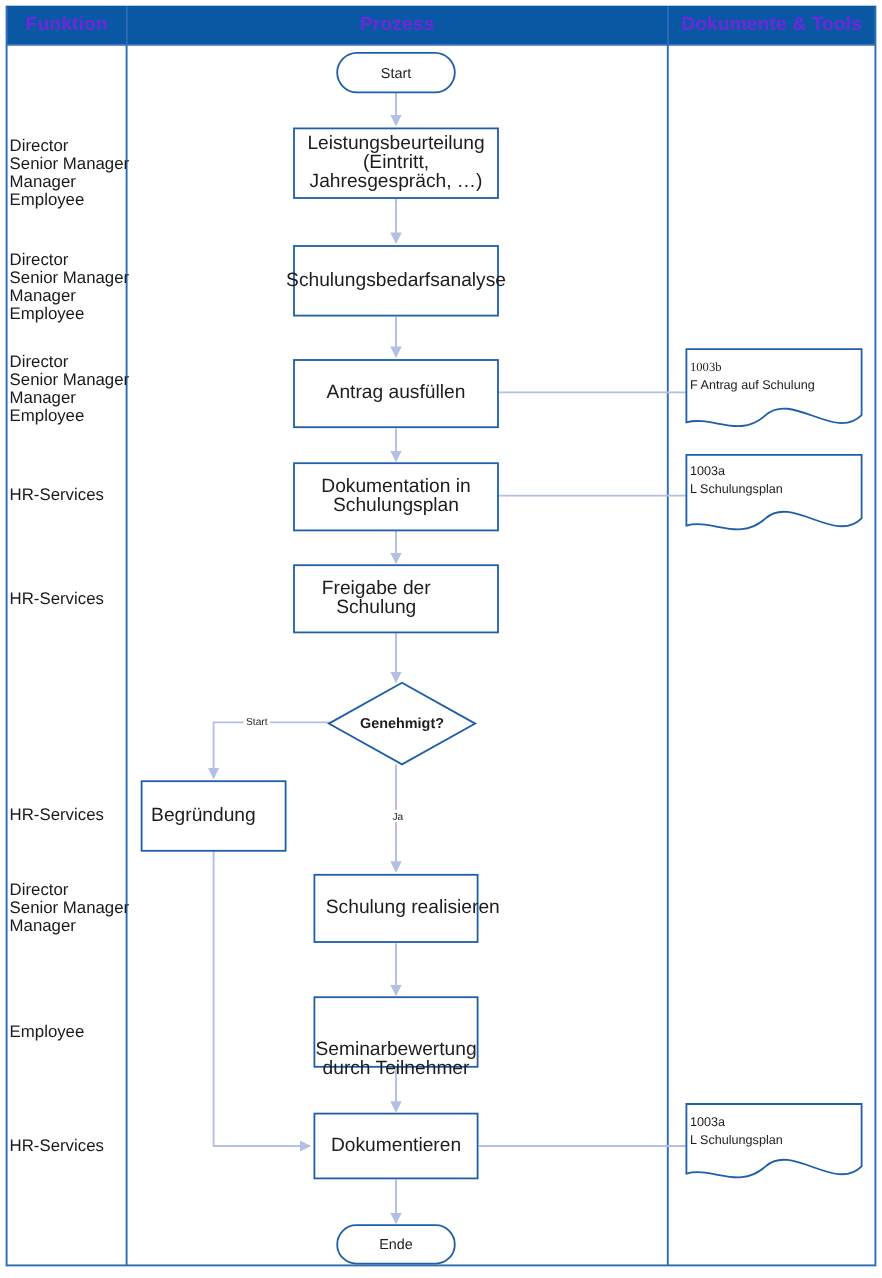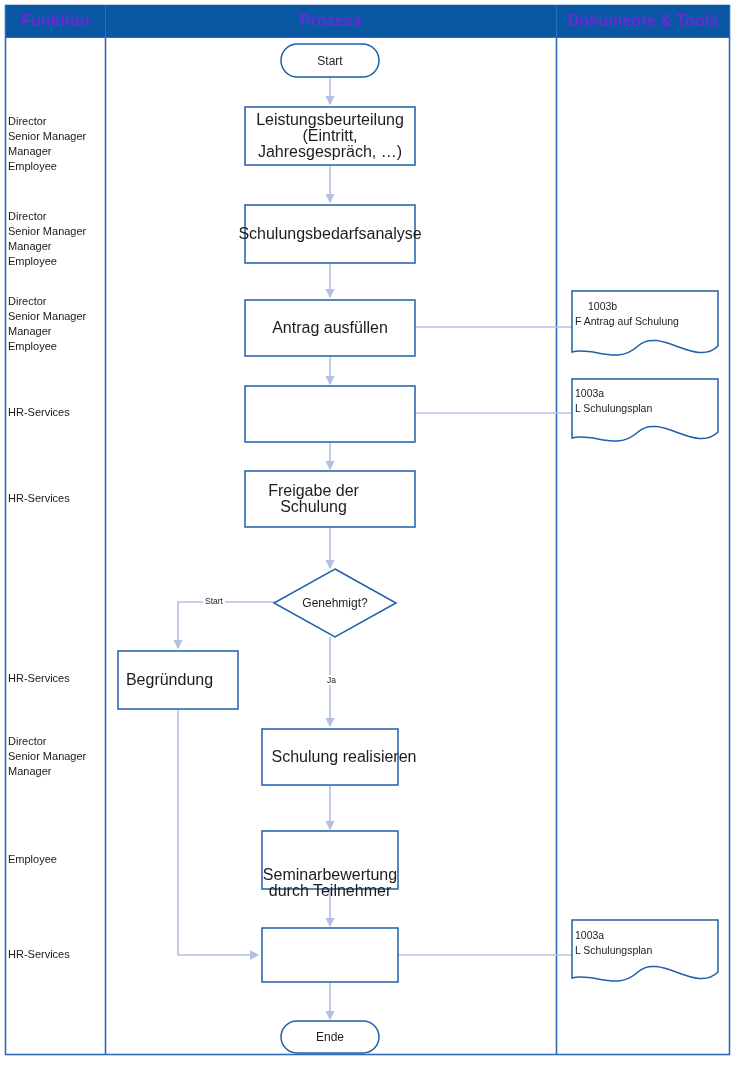--- a/index.html
+++ b/index.html
@@ -46,21 +46,21 @@
     font-weight: bold;
     text-align: center;
     letter-spacing: .1px;
     white-space: nowrap;
   }
 
   
   .role {
     position: absolute;
     left: 8px;
-    font-size: 11px;
+    font-size: 14px;
     line-height: 15px;
     color: #1a1a1a;
     white-space: pre-line;
   }
 
   
   .node-label {
     position: absolute;
     display: flex;
     align-items: center;
@@ -202,39 +202,42 @@
 
   <div class="node-label terminator" style="left:281px; top:44px;  width:98px;  height:33px;">Start</div>
 
   <div class="node-label" style="left:245px; top:107px; width:170px; height:58px;">Leistungsbeurteilung
 (Eintritt, Jahresgespräch, …)</div>
 
   <div class="node-label" style="left:245px; top:300px; width:170px; height:56px;">Antrag ausfüllen</div>
 
   <div class="node-label" style="left:245px; top:205px; width:170px; height:58px;">Schulungsbedarfsanalyse</div>
 
+  <div class="node-label" style="left:245px; top:386px; width:170px; height:56px;">Dokumentation in
+Schulungsplan</div>
 
   <div class="node-label" style="left:245px; top:471px; width:137px; height:56px;">Freigabe der Schulung</div>
 
-  <div class="node-label decision" style="left:275px; top:585px; width:120px; height:36px;">Genehmigt?</div>
+  <div class="node-label decision" style="left:275px; top:585px; width:120px; height:36px;font-weight:bold;">Genehmigt?</div>
 
   <div class="node-label" style="left:118px; top:651px; width:103px; height:58px;">Begründung</div>
 
   <div class="node-label" style="left:262px; top:729px; width:164px; height:56px;">Schulung realisieren</div>
 
   <div class="node-label" style="left:262px; top:831px; width:136px; height:58px;margin-top:23px;">Seminarbewertung
 durch Teilnehmer</div>
 
+  <div class="node-label" style="left:262px; top:928px; width:136px; height:54px;">Dokumentieren</div>
 
   <div class="node-label terminator" style="left:281px; top:1021px; width:98px; height:32px;">Ende</div>
 
   <div class="edge-label" style="left:203px; top:596px;">Start</div>
   <div class="edge-label" style="left:325px; top:675px;">Ja</div>
 
-  <div class="doc-label" style="left:588px; top:299px;">1003b</div>
+  <div class="doc-label" style="left:575px; top:299px;font-family:Liberation Serif, serif;">1003b</div>
   <div class="doc-label" style="left:575px; top:314px;">F Antrag auf Schulung</div>
 
   <div class="doc-label" style="left:575px; top:386px;">1003a</div>
   <div class="doc-label" style="left:575px; top:401px;">L Schulungsplan</div>
 
   <div class="doc-label" style="left:575px; top:928px;">1003a</div>
   <div class="doc-label" style="left:575px; top:943px;">L Schulungsplan</div>
 
 </div>
 

